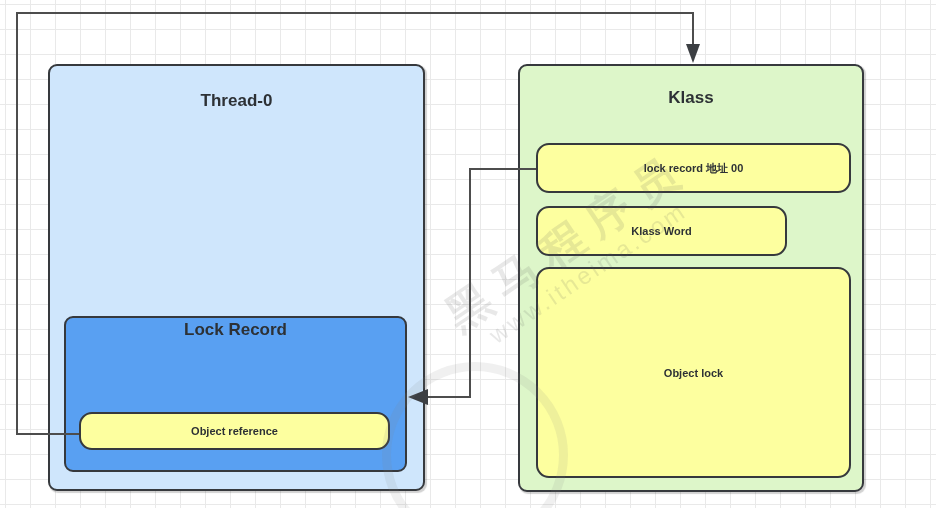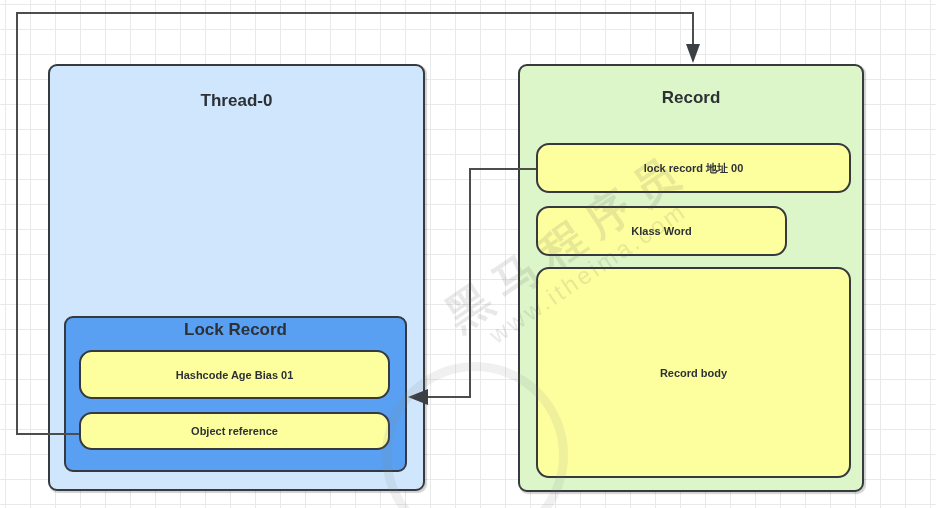--- a/index.html
+++ b/index.html
@@ -102,30 +102,29 @@
 <div class="canvas">
 
   <div class="box thread">
     <div class="box-title">Thread-0</div>
   </div>
 
   <div class="box lockrecord">
     <div class="box-title">Lock Record</div>
   </div>
 
-  <div class="cell cell-hashcode">Hashcode Age Bias 01</div>
   <div class="cell cell-objref">Object reference</div>
 
   <div class="box object">
-    <div class="box-title">Record</div>
+    <div class="box-title">Klass</div>
   </div>
 
   <div class="cell cell-lockaddr">lock record 地址 00</div>
   <div class="cell cell-klass">Klass Word</div>
-  <div class="cell cell-objbody">Record body</div>
+  <div class="cell cell-objbody">Object lock</div>
 
   <svg class="connectors" viewBox="0 0 936 508">
 
     <path d="M 79 434 L 17 434 L 17 13 L 693 13 L 693 47" fill="none" stroke="#4d4d4d" stroke-width="2"></path>
     <polygon points="693,63 686,44 700,44" fill="#3c3f43"></polygon>
 
     <path d="M 536 169 L 470 169 L 470 397 L 428 397" fill="none" stroke="#4d4d4d" stroke-width="2"></path>
     <polygon points="408,397 428,389 428,405" fill="#3c3f43"></polygon>
   </svg>
 

